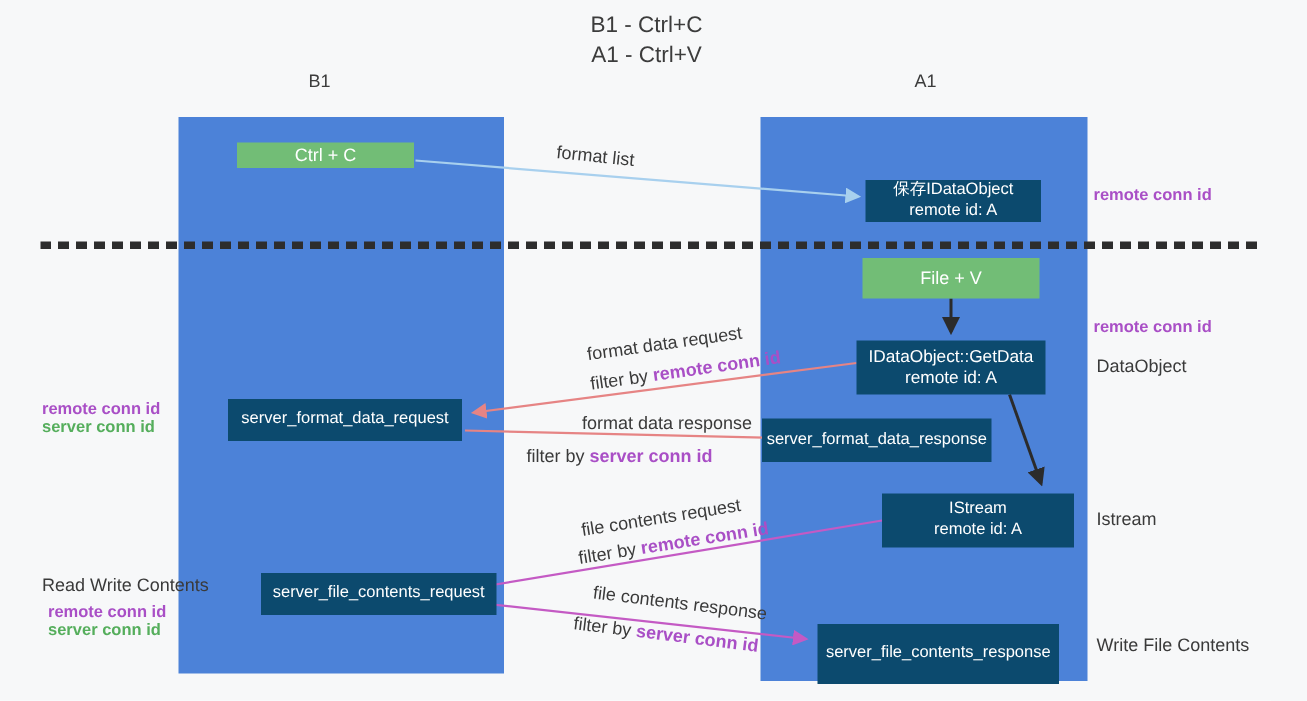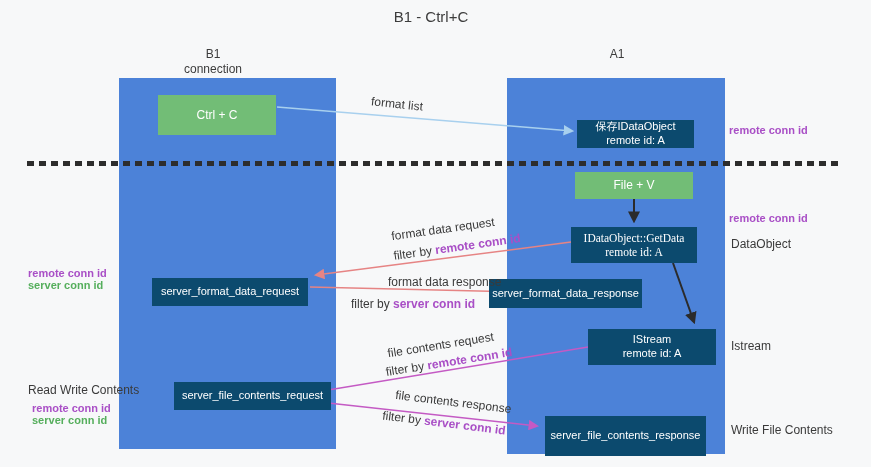--- a/index.html
+++ b/index.html
@@ -31,25 +31,25 @@
   .rot-p6 { transform:rotate(6deg); }
   .rot-p7 { transform:rotate(7deg); }
 </style>
 </head>
 <body>
 
 <div class="canvas">
 
   <div class="title-block">
     <div>B1 - Ctrl+C</div>
+    <div>A1 - Ctrl+V</div>
   </div>
 
   <div class="lane-header" style="left:143px; top:47px;">
     <div>B1</div>
-    <div>connection</div>
   </div>
   <div class="lane-header" style="left:547px; top:47px;">
     <div>A1</div>
   </div>
 
   <div class="lane" style="left:119px; top:78px; width:217px; height:371px;"></div>
   <div class="lane" style="left:507px; top:78px; width:218px; height:376px;"></div>
 
   <svg class="edges" width="871" height="467" viewBox="0 0 871 467">
     <defs>
@@ -70,43 +70,43 @@
     <line x1="634" y1="199" x2="634" y2="221" stroke="#2b2b2b" stroke-width="2" marker-end="url(#mBlack)"></line>
     <line x1="673" y1="263" x2="694" y2="322" stroke="#2b2b2b" stroke-width="2" marker-end="url(#mBlack)"></line>
     <line x1="571" y1="242" x2="316" y2="275" stroke="#e68484" stroke-width="1.5" marker-end="url(#mSalmon)"></line>
     <line x1="310" y1="287" x2="518" y2="292" stroke="#e68484" stroke-width="1.5" marker-end="url(#mSalmon)"></line>
     <line x1="588" y1="347" x2="316" y2="392" stroke="#c45ac4" stroke-width="1.5" marker-end="url(#mMagenta)"></line>
     <line x1="310" y1="401" x2="537" y2="426" stroke="#c45ac4" stroke-width="1.5" marker-end="url(#mMagenta)"></line>
   </svg>
 
   <div class="dashline"></div>
 
-  <div class="node green" style="left:158px; top:95px; width:118px; height:40px;">
+  <div class="node green" style="left:158px; top:95px; width:118px; height:17px;">
     <span class="nline">Ctrl + C</span>
   </div>
 
   <div class="node orange" style="left:577px; top:120px; width:117px; height:28px;">
     <span class="nline">保存IDataObject</span>
     <span class="nline">remote id: A</span>
   </div>
 
   <div class="node green" style="left:575px; top:172px; width:118px; height:27px;">
     <span class="nline">File + V</span>
   </div>
 
-  <div class="node orange" style="left:571px; top:227px; width:126px; height:36px; font-size:11.5px;font-family:Liberation Serif, serif;">
+  <div class="node orange" style="left:571px; top:227px; width:126px; height:36px; font-size:11.5px;">
     <span class="nline">IDataObject::GetData</span>
     <span class="nline">remote id: A</span>
   </div>
 
-  <div class="node orange" style="left:152px; top:266px; width:156px; height:28px;margin-top:12px;">
+  <div class="node orange" style="left:152px; top:266px; width:156px; height:28px;">
     <span class="nline">server_format_data_request</span>
   </div>
 
-  <div class="node orange" style="left:489px; top:279px; width:153px; height:29px;">
+  <div class="node orange" style="left:508px; top:279px; width:153px; height:29px;">
     <span class="nline">server_format_data_response</span>
   </div>
 
   <div class="node orange" style="left:588px; top:329px; width:128px; height:36px;">
     <span class="nline">IStream</span>
     <span class="nline">remote id: A</span>
   </div>
 
   <div class="node orange" style="left:150px; top:382px; width:157px; height:28px;margin-left:24px;">
     <span class="nline">server_file_contents_request</span>

